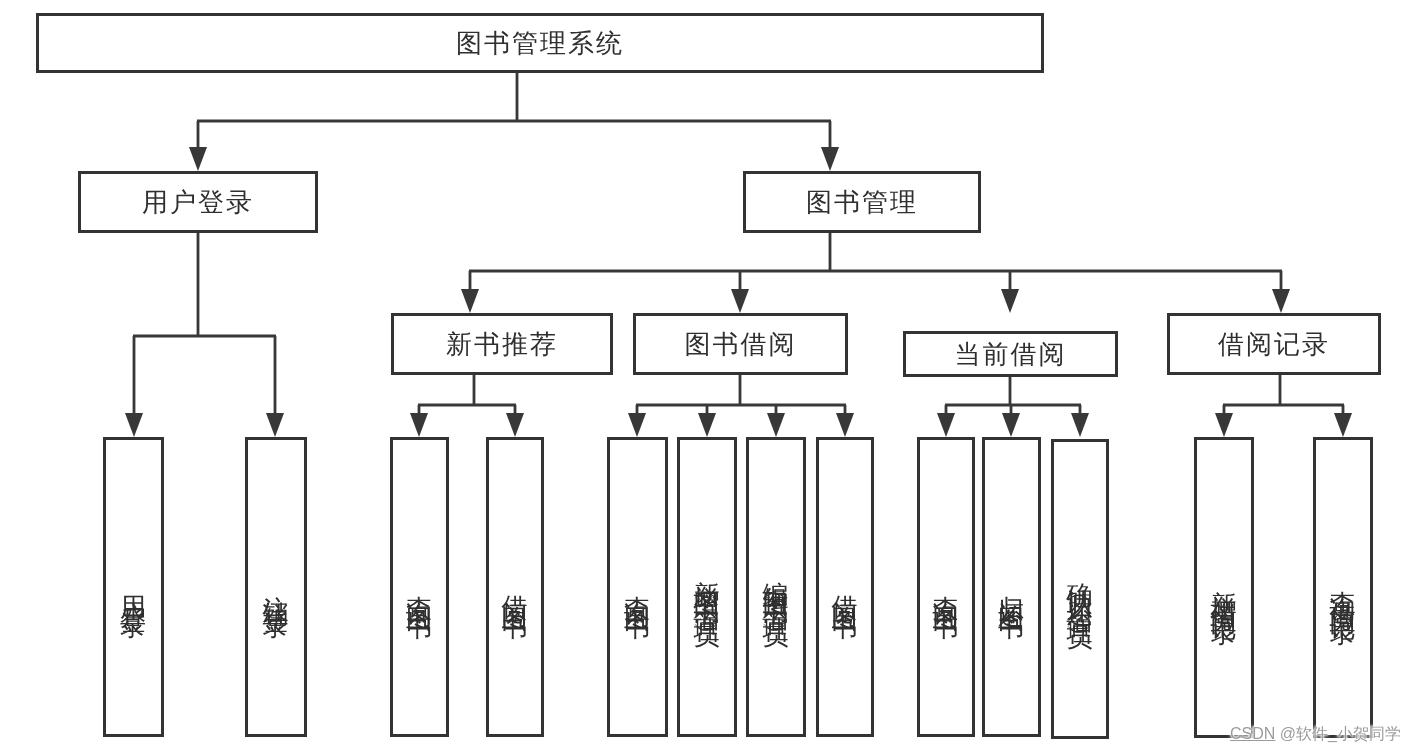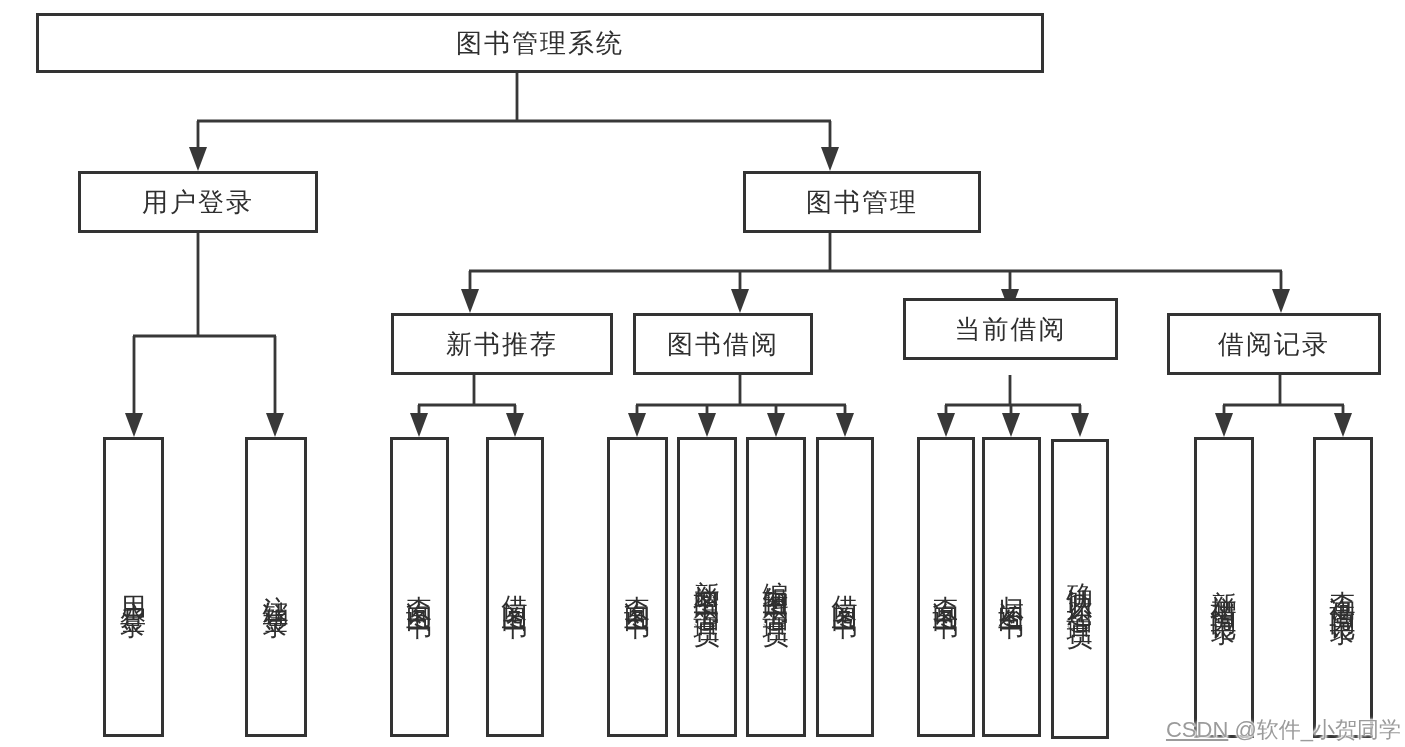--- a/index.html
+++ b/index.html
@@ -14,21 +14,21 @@
   }
   .hbox{font-size:26px;letter-spacing:2px;white-space:nowrap;}
   .vbox{
     font-size:26px;letter-spacing:6px;
     writing-mode:vertical-rl;text-orientation:mixed;
     line-height:1.0;
   }
   .root{border-width:3px;}
   .watermark{
     position:absolute;right:4px;bottom:2px;
-    font-size:22px;color:#9b9b9b;white-space:nowrap;
+    font-size:16px;color:#9b9b9b;white-space:nowrap;
     text-shadow:0 0 2px #ffffff,0 0 4px #ffffff,1px 1px 2px #ffffff,-1px -1px 2px #ffffff;
     z-index:5;
   }
   .watermark .brand{text-decoration:underline;}
 </style>
 </head>
 <body>
 
 <div id="stage">
 
@@ -62,22 +62,22 @@
       M1071,413 L1089,413 L1080,437 Z
       M1215,413 L1233,413 L1224,437 Z  M1334,413 L1352,413 L1343,437 Z"></path>
   </svg>
 
   <div class="box hbox root" style="left:20px;top:13px;width:1008px;height:60px;margin-left:16px;">图书管理系统</div>
 
   <div class="box hbox" style="left:78px;top:171px;width:240px;height:62px;">用户登录</div>
   <div class="box hbox" style="left:711px;top:171px;width:238px;height:62px;margin-left:32px;">图书管理</div>
 
   <div class="box hbox" style="left:363px;top:313px;width:222px;height:62px;margin-left:28px;">新书推荐</div>
-  <div class="box hbox" style="left:633px;top:313px;width:180px;height:62px;">图书借阅</div>
-  <div class="box hbox" style="left:903px;top:298px;width:215px;height:62px;">当前借阅</div>
+  <div class="box hbox" style="left:633px;top:313px;width:215px;height:62px;">图书借阅</div>
+  <div class="box hbox" style="left:903px;top:331px;width:215px;height:46px;">当前借阅</div>
   <div class="box hbox" style="left:1167px;top:313px;width:214px;height:62px;">借阅记录</div>
 
   <div class="box vbox" style="left:103px;top:437px;width:61px;height:300px;">用户登录</div>
   <div class="box vbox" style="left:245px;top:437px;width:62px;height:300px;">注销登录</div>
 
   <div class="box vbox" style="left:390px;top:437px;width:59px;height:300px;">查询图书</div>
   <div class="box vbox" style="left:486px;top:437px;width:58px;height:300px;">借阅图书</div>
 
   <div class="box vbox" style="left:607px;top:437px;width:61px;height:300px;">查询图书</div>
   <div class="box vbox" style="left:677px;top:437px;width:60px;height:300px;">新增图书（管理员）</div>

